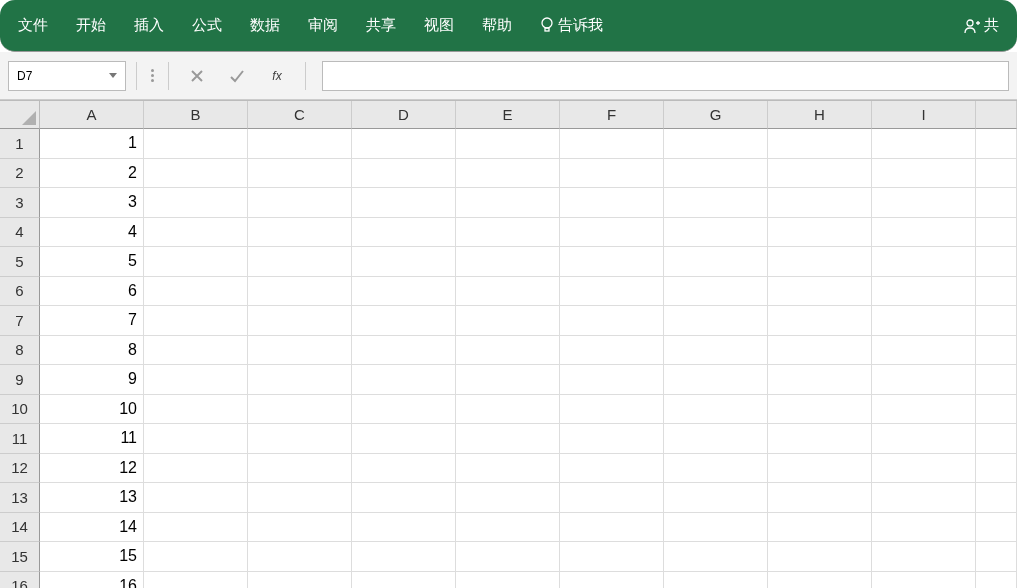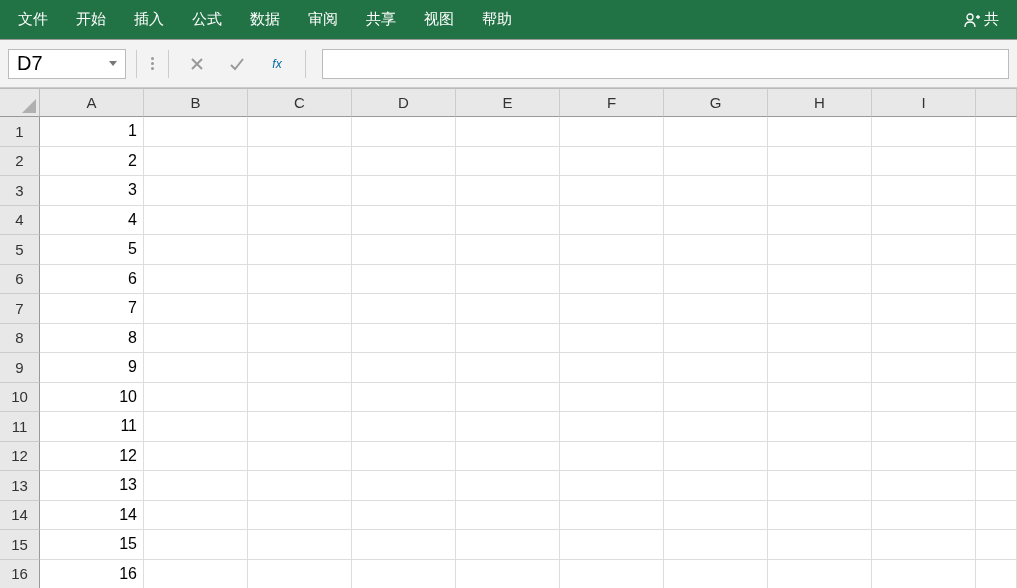--- a/index.html
+++ b/index.html
@@ -6,26 +6,27 @@
     body {
       font-family: "Microsoft YaHei", Arial, sans-serif;
       font-size: 14px;
       background: #fff;
       width: 1017px;
       height: 588px;
       overflow: hidden;
     }
     .ribbon {
       background: #217346;
-      height: 40px;
+      height: 52px;
       display: flex;
       align-items: center;
       color: #fff;
       padding: 0 4px;
       border-bottom: 1px solid #999;
+      border-radius: 15px;
     }
     .ribbon-tab {
       padding: 0 14px;
       height: 40px;
       display: flex;
       align-items: center;
       cursor: pointer;
       font-size: 15px;
       white-space: nowrap;
     }
@@ -43,21 +44,21 @@
       gap: 4px;
     }
     .name-box {
       width: 118px;
       height: 30px;
       border: 1px solid #bbb;
       background: #fff;
       display: flex;
       align-items: center;
       padding: 0 8px;
-      font-size: 20px;
+      font-size: 12px;
       justify-content: space-between;
     }
     .name-box-dropdown {
       width: 0; height: 0;
       border-left: 4px solid transparent;
       border-right: 4px solid transparent;
       border-top: 5px solid #777;
     }
     .fb-divider {
       width: 1px; height: 28px; background: #ccc; margin: 0 6px;
@@ -66,21 +67,21 @@
       color: #888; font-size: 18px; padding: 0 4px;
       display: flex; flex-direction: column; line-height: 4px; gap: 2px;
     }
     .fb-dots span { width:3px; height:3px; background:#999; border-radius:50%; }
     .fb-btn {
       width: 36px; height: 30px;
       display: flex; align-items: center; justify-content: center;
       color: #999; font-size: 16px;
     }
     .fb-btn svg { display:block; }
-    .fx-label { font-style: italic; color: #0369a1; font-size: 12px; }
+    .fx-label { font-style: italic; color: #404040; font-size: 12px; }
     .formula-input {
       flex: 1;
       height: 30px;
       border: 1px solid #bbb;
       background: #fff;
       margin-left: 6px;
       padding: 0 6px;
       font-size: 14px;
       outline: none;
     }
@@ -154,20 +155,29 @@
 <div class="ribbon" id="ribbon">
     <div class="ribbon-tab">文件</div>
     <div class="ribbon-tab">开始</div>
     <div class="ribbon-tab">插入</div>
     <div class="ribbon-tab">公式</div>
     <div class="ribbon-tab">数据</div>
     <div class="ribbon-tab">审阅</div>
     <div class="ribbon-tab">共享</div>
     <div class="ribbon-tab">视图</div>
     <div class="ribbon-tab">帮助</div>
+    <div class="ribbon-tab">
+      <span class="tellme-icon">
+        <svg width="14" height="18" viewBox="0 0 14 18">
+          <circle cx="7" cy="6" r="5" fill="none" stroke="#fff" stroke-width="1.3"></circle>
+          <rect x="5" y="11" width="4" height="3" fill="none" stroke="#fff" stroke-width="1.3"></rect>
+        </svg>
+      </span>
+      <span>告诉我</span>
+    </div>
     <div class="ribbon-tab" style="margin-left: auto;">
       <span class="share-icon">
         <svg width="16" height="16" viewBox="0 0 16 16">
           <circle cx="6" cy="5" r="3" fill="none" stroke="#fff" stroke-width="1.3"></circle>
           <path d="M1 15 Q1 10 6 10 Q11 10 11 15" fill="none" stroke="#fff" stroke-width="1.3"></path>
           <path d="M12 5 L16 5 M14 3 L14 7" stroke="#fff" stroke-width="1.3"></path>
         </svg>
       </span>
       <span>共</span>
     </div>

